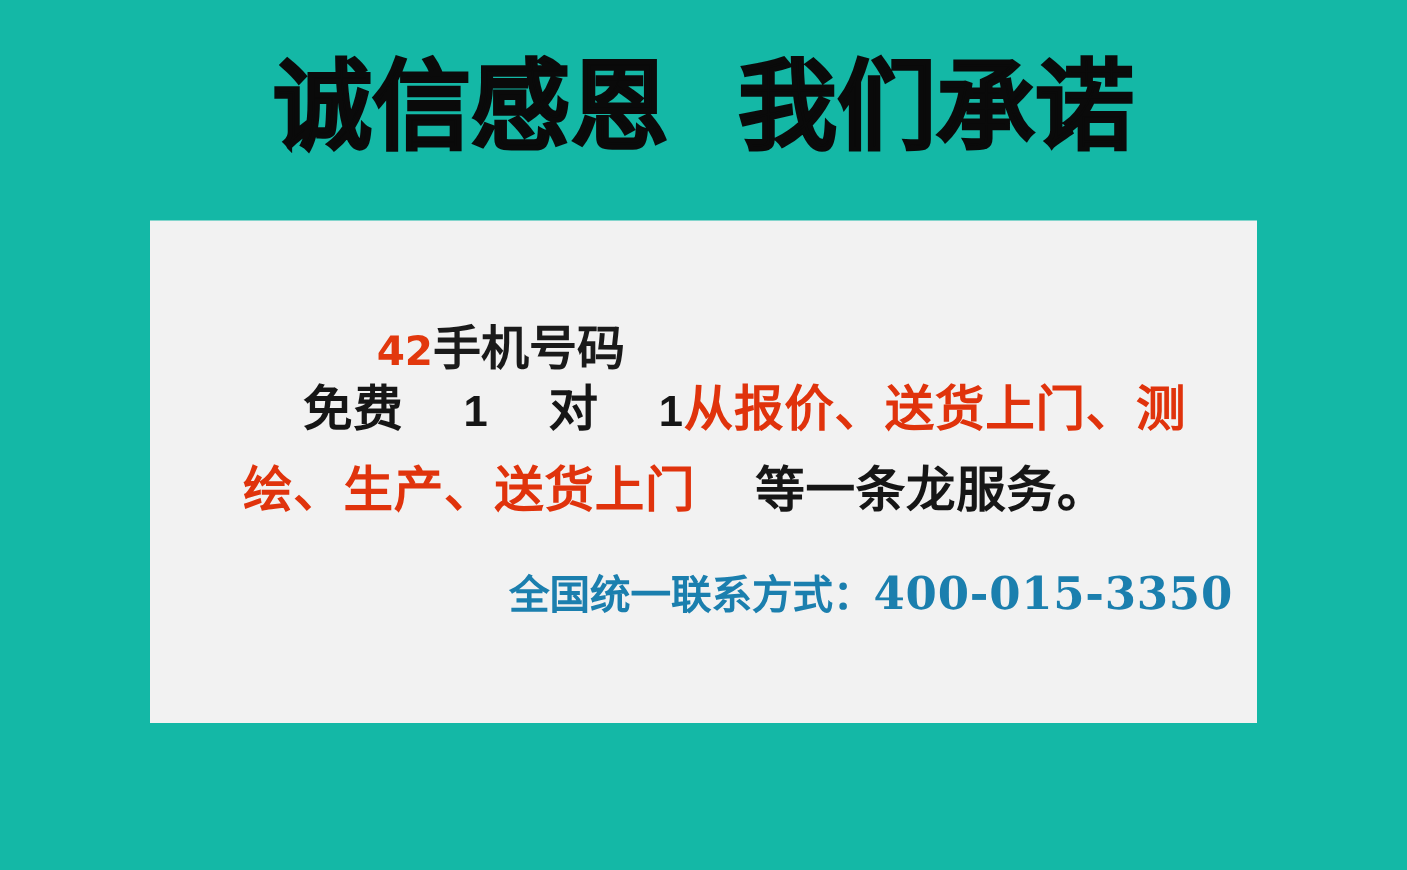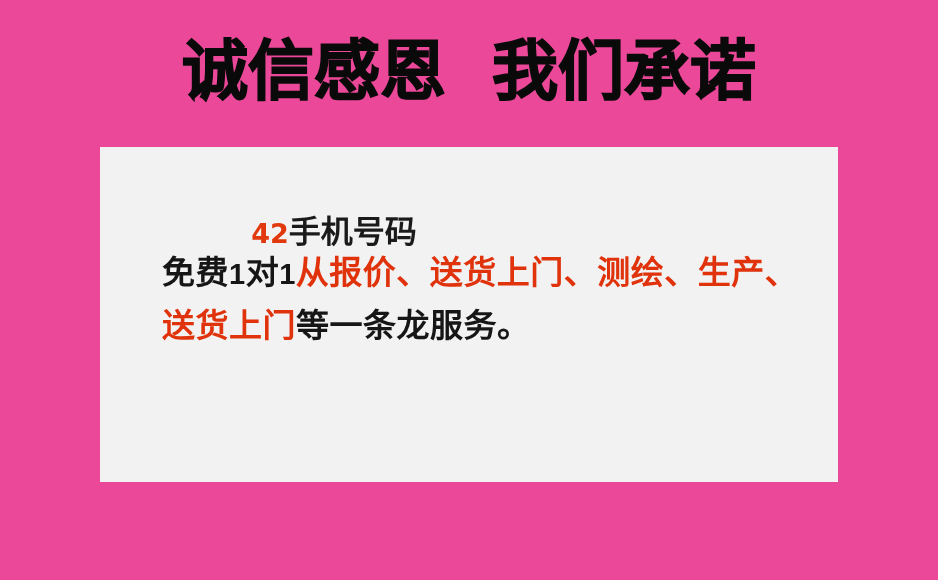--- a/index.html
+++ b/index.html
@@ -11,21 +11,21 @@
     width: 938px;
     height: 580px;
     overflow: hidden;
     font-family: "Liberation Sans", "DejaVu Sans", sans-serif;
   }
 
   #banner {
     position: relative;
     width: 938px;
     height: 580px;
-    background: #ec4899;
+    background: #14b8a6;
     box-sizing: border-box;
   }
 
   
   #headline {
     position: absolute;
     left: 0;
     top: 36px;
     width: 938px;
     text-align: center;
@@ -85,20 +85,21 @@
     font-size: 33px;
     line-height: 52px;
     color: #161616;
     letter-spacing: 0.5px;
   }
   #service-paragraph .red {
     color: #E0330C;
   }
   #service-paragraph .blk {
     color: #161616;
+    margin-left: 40px;
   }
   #service-paragraph .one {
     font-family: "Liberation Sans", "DejaVu Sans", sans-serif;
     font-size: 29px;
     font-weight: bold;
   }
 
   
   #contact-block {
     position: absolute;
@@ -137,18 +138,21 @@
 
       <div id="line-years">
         <span class="num">42</span><span class="txt">手机号码</span>
       </div>
 
       <div id="service-paragraph">
         <span class="blk">免费</span><span class="blk one">1</span><span class="blk">对</span><span class="blk one">1</span><span class="red">从报价、送货上门、测绘、生</span><span class="red">产、送货上门</span><span class="blk">等一条龙服务。</span>
       </div>
 
       <div id="contact-block">
+        <div class="contact-line">
+          <span class="contact-label">全国统一联系方式：</span><span class="contact-number">400-015-3350</span>
+        </div>
       </div>
 
     </div>
   </div>
 
 </div>
 
 </body></html>

